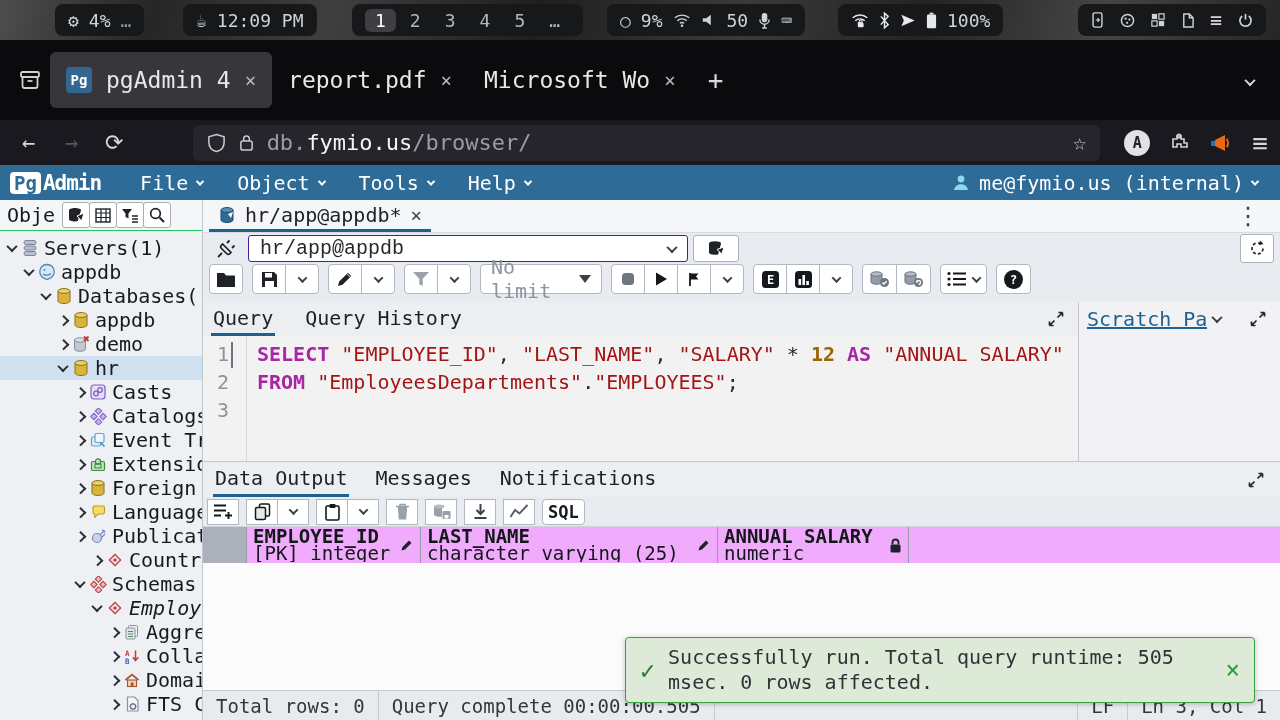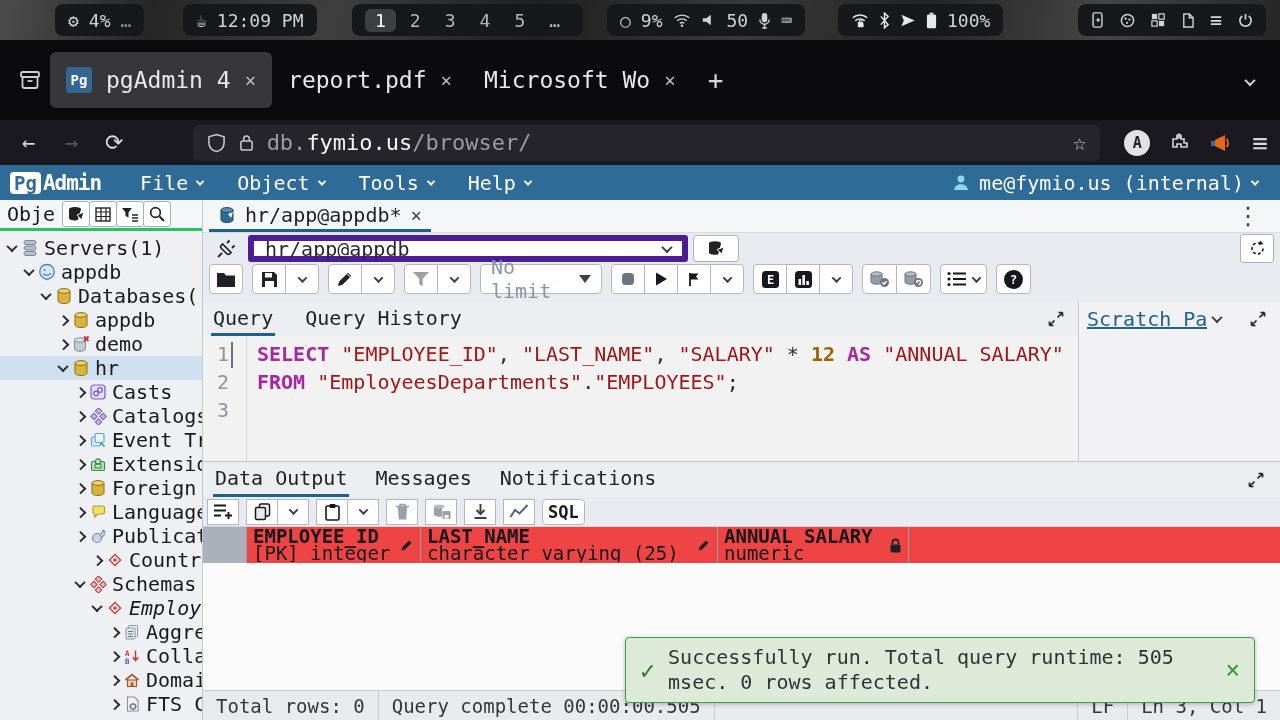--- a/index.html
+++ b/index.html
@@ -56,21 +56,21 @@
   .crt.sm { width:6px; height:6px; }
   .user-box { margin-left:auto; display:flex; align-items:center; gap:8px; padding-right:14px; }
 
   
   .content { position:absolute; top:200px; left:0; right:0; bottom:0; display:flex; background:#eceef1; }
 
   
   .sidebar { width:203px; flex:none; display:flex; flex-direction:column; background:#eef0f3;
     border-right:1px solid #c2c7ce; overflow:hidden; }
   .sb-head { height:31px; flex:none; display:flex; align-items:center; padding:2px 1px 2px 7px;
-    background:#f4f6f8; border-bottom:3px solid #22c55e; color:#16181b; font-size:20px; overflow:hidden; }
+    background:#f4f6f8; border-bottom:1px solid #22c55e; color:#16181b; font-size:20px; overflow:hidden; }
   .sb-title { overflow:hidden; white-space:nowrap; flex:none; width:56px; }
   .sb-btn { width:28px; height:26px; flex:none; border:1px solid #a9afb9; background:#fff;
     border-radius:3px; display:grid; place-items:center; margin-left:-1px; }
   .tree { flex:1; overflow:hidden; padding-top:5px; font-size:20px; color:#17191c; }
   .trow { height:24px; display:flex; align-items:center; white-space:nowrap; overflow:hidden; }
   .trow.selected { background:#cfe0f1; }
   .chevbox { width:16px; flex:none; display:flex; justify-content:center; }
   .tchev { width:8px; height:8px; border-right:2.2px solid #2b2e33; border-bottom:2.2px solid #2b2e33; }
   .tchev.down { transform:rotate(45deg) translate(-1px,-1px); }
   .tchev.right { transform:rotate(-45deg) translate(0,1px); }
@@ -81,22 +81,22 @@
   .qt-tabrow { height:33px; flex:none; background:#f5f6f8; border-bottom:1px solid #d8dce1;
     display:flex; align-items:center; padding:0 6px; }
   .qt-tab { display:flex; align-items:center; gap:9px; height:100%; padding:0 9px;
     border-bottom:3px solid #1f618d; color:#202226; font-size:20px; }
   .qt-tab .tclose { color:#43474d; font-size:19px; }
   .kebab { margin-left:auto; color:#3c4147; font-size:24px; padding:0 14px; }
 
   .connrow { height:31px; flex:none; background:#e8ebef; display:flex; align-items:center;
     padding:0 6px; gap:5px; }
   .plugbtn { width:34px; display:flex; justify-content:center; }
-  .conn-select { width:440px; height:27px; border:6px solid #4c1d95; background:#fff; border-radius:3px;
-    display:flex; align-items:center; padding:0 11px; font-size:20px; color:#25282d; }
+  .conn-select { width:440px; height:27px; border:1px solid #4c1d95; background:#fff; border-radius:3px;
+    display:flex; align-items:center; padding:0 11px; font-size:20px; color:#25282d;font-family:Liberation Mono, monospace; }
   .conn-select .crt { margin-left:auto; color:#3c4147; }
   .conn-db-btn { height:27px; width:46px; border:1px solid #acb2bc; background:#fff; border-radius:3px;
     display:grid; place-items:center; }
   .refreshbtn { margin-left:auto; height:29px; width:34px; border:1px solid #acb2bc; background:#fff;
     border-radius:3px; display:grid; place-items:center; }
 
   .toolbar { height:38px; flex:none; background:#e8ebef; display:flex; align-items:flex-start;
     padding:0 6px; gap:9px; }
   .tb-group { display:flex; }
   .tb-btn { height:30px; min-width:34px; border:1px solid #b2b8c1; background:#fff;
@@ -133,21 +133,21 @@
   .scratch-title { color:#1f618d; font-size:20px; text-decoration:underline; white-space:nowrap; overflow:hidden; }
   .scratch-body { flex:1; }
 
   .output-region { flex:1; min-height:0; display:flex; flex-direction:column; background:#fbfbfc; }
   .out-tabs { height:35px; flex:none; background:#eceef1; display:flex; align-items:center; padding:0 10px; gap:24px; }
   .out-toolbar { height:30px; flex:none; background:#e8ebef; border-bottom:1px solid #ced3d9;
     display:flex; align-items:center; padding:0 5px; gap:8px; }
   .ot-btn { height:26px; min-width:32px; border:1px solid #b2b8c1; background:#fff;
     display:flex; align-items:center; justify-content:center; padding:0 5px; margin-left:-1px; }
   .sqlbtn { font-size:17px; font-weight:bold; color:#15181c; border-radius:4px; }
-  .grid-header { display:flex; height:36px; flex:none; background:#ef4444; color:#15171b;
+  .grid-header { display:flex; height:36px; flex:none; background:#f0abfc; color:#15171b;
     font-size:19px; line-height:17px; }
   .gh-gutter { width:44px; flex:none; background:#abb0ba; border-right:1px solid #969ba5; }
   .gh-cell { display:flex; align-items:center; padding:0 6px; border-right:1px solid #969ba5; overflow:hidden; }
   .gh-text { flex:1; min-width:0; white-space:nowrap; overflow:hidden; }
   .gh-name { font-weight:bold; }
   .grid-empty { flex:1; background:#fbfbfc; }
 
   .statusbar { height:30px; flex:none; background:#e8eaed; border-top:1px solid #c6cbd1;
     display:flex; align-items:center; font-size:19px; color:#33373d; }
   .st-seg { padding:0 13px; border-right:1px solid #c6cbd1; height:100%; display:flex; align-items:center; white-space:nowrap; }

